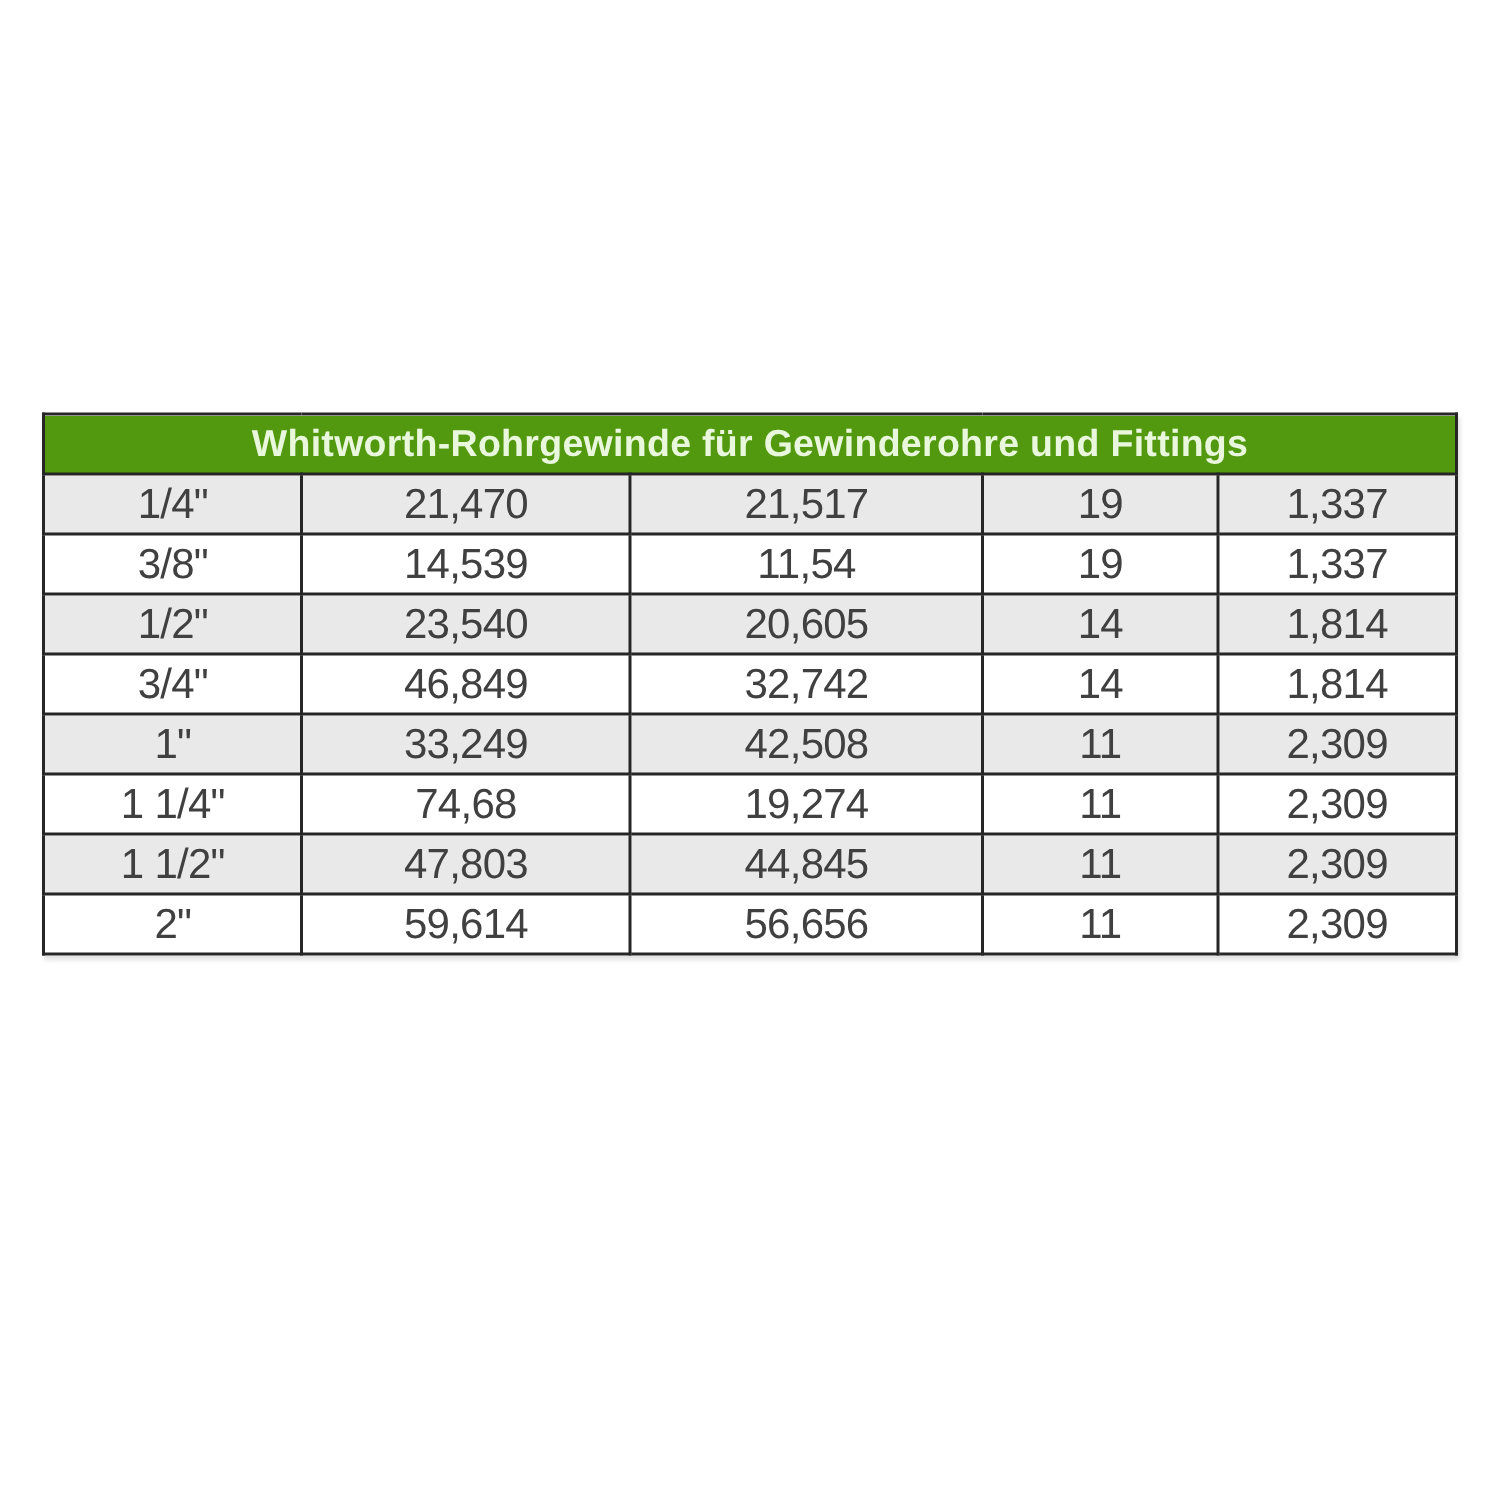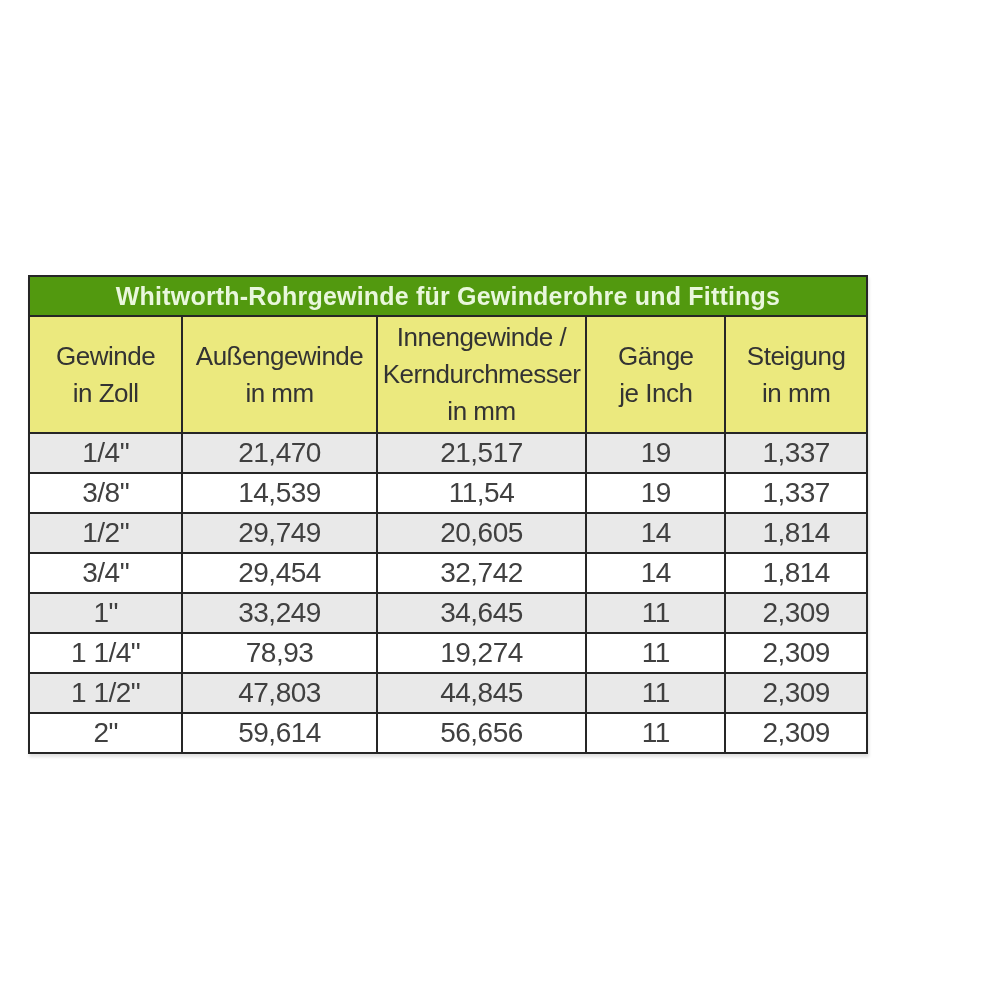--- a/index.html
+++ b/index.html
@@ -14,21 +14,21 @@
     position: relative;
     width: 1000px;
     height: 1000px;
     background: #ffffff;
     overflow: hidden;
   }
   table.spec-table {
     position: absolute;
     left: 28px;
     top: 275px;
-    width: 840px;
+    width: 944px;
     border-collapse: collapse;
     table-layout: fixed;
     box-shadow: 1px 3px 3px rgba(0,0,0,0.12);
   }
   table.spec-table th,
   table.spec-table td {
     border: 2px solid var(--border, #262626);
     text-align: center;
     vertical-align: middle;
     padding: 0;
@@ -80,73 +80,60 @@
       <col style="width:18.3%">
       <col style="width:23.2%">
       <col style="width:25.0%">
       <col style="width:16.6%">
       <col style="width:16.9%">
     </colgroup>
     <thead>
       <tr class="title-row">
         <th colspan="5" class="title-cell">Whitworth-Rohrgewinde für Gewinderohre und Fittings</th>
       </tr>
-      <tr class="header-row" id="header-row">
-          <th>Gewinde
-in Zoll</th>
-          <th>Außengewinde
-in mm</th>
-          <th>Innengewinde /
-Kerndurchmesser
-in mm</th>
-          <th>Gänge
-je Inch</th>
-          <th>Steigung
-in mm</th>
-        </tr>
     </thead>
     <tbody id="table-body">
         <tr>
           <td>1/4"</td>
           <td>21,470</td>
           <td>21,517</td>
           <td>19</td>
           <td>1,337</td>
         </tr>
         <tr>
           <td>3/8"</td>
           <td>14,539</td>
           <td>11,54</td>
           <td>19</td>
           <td>1,337</td>
         </tr>
         <tr>
           <td>1/2"</td>
-          <td>29,749</td>
+          <td>23,540</td>
           <td>20,605</td>
           <td>14</td>
           <td>1,814</td>
         </tr>
         <tr>
           <td>3/4"</td>
-          <td>29,454</td>
+          <td>46,849</td>
           <td>32,742</td>
           <td>14</td>
           <td>1,814</td>
         </tr>
         <tr>
           <td>1"</td>
           <td>33,249</td>
-          <td>34,645</td>
+          <td>42,508</td>
           <td>11</td>
           <td>2,309</td>
         </tr>
         <tr>
           <td>1 1/4"</td>
-          <td>78,93</td>
+          <td>74,68</td>
           <td>19,274</td>
           <td>11</td>
           <td>2,309</td>
         </tr>
         <tr>
           <td>1 1/2"</td>
           <td>47,803</td>
           <td>44,845</td>
           <td>11</td>
           <td>2,309</td>

